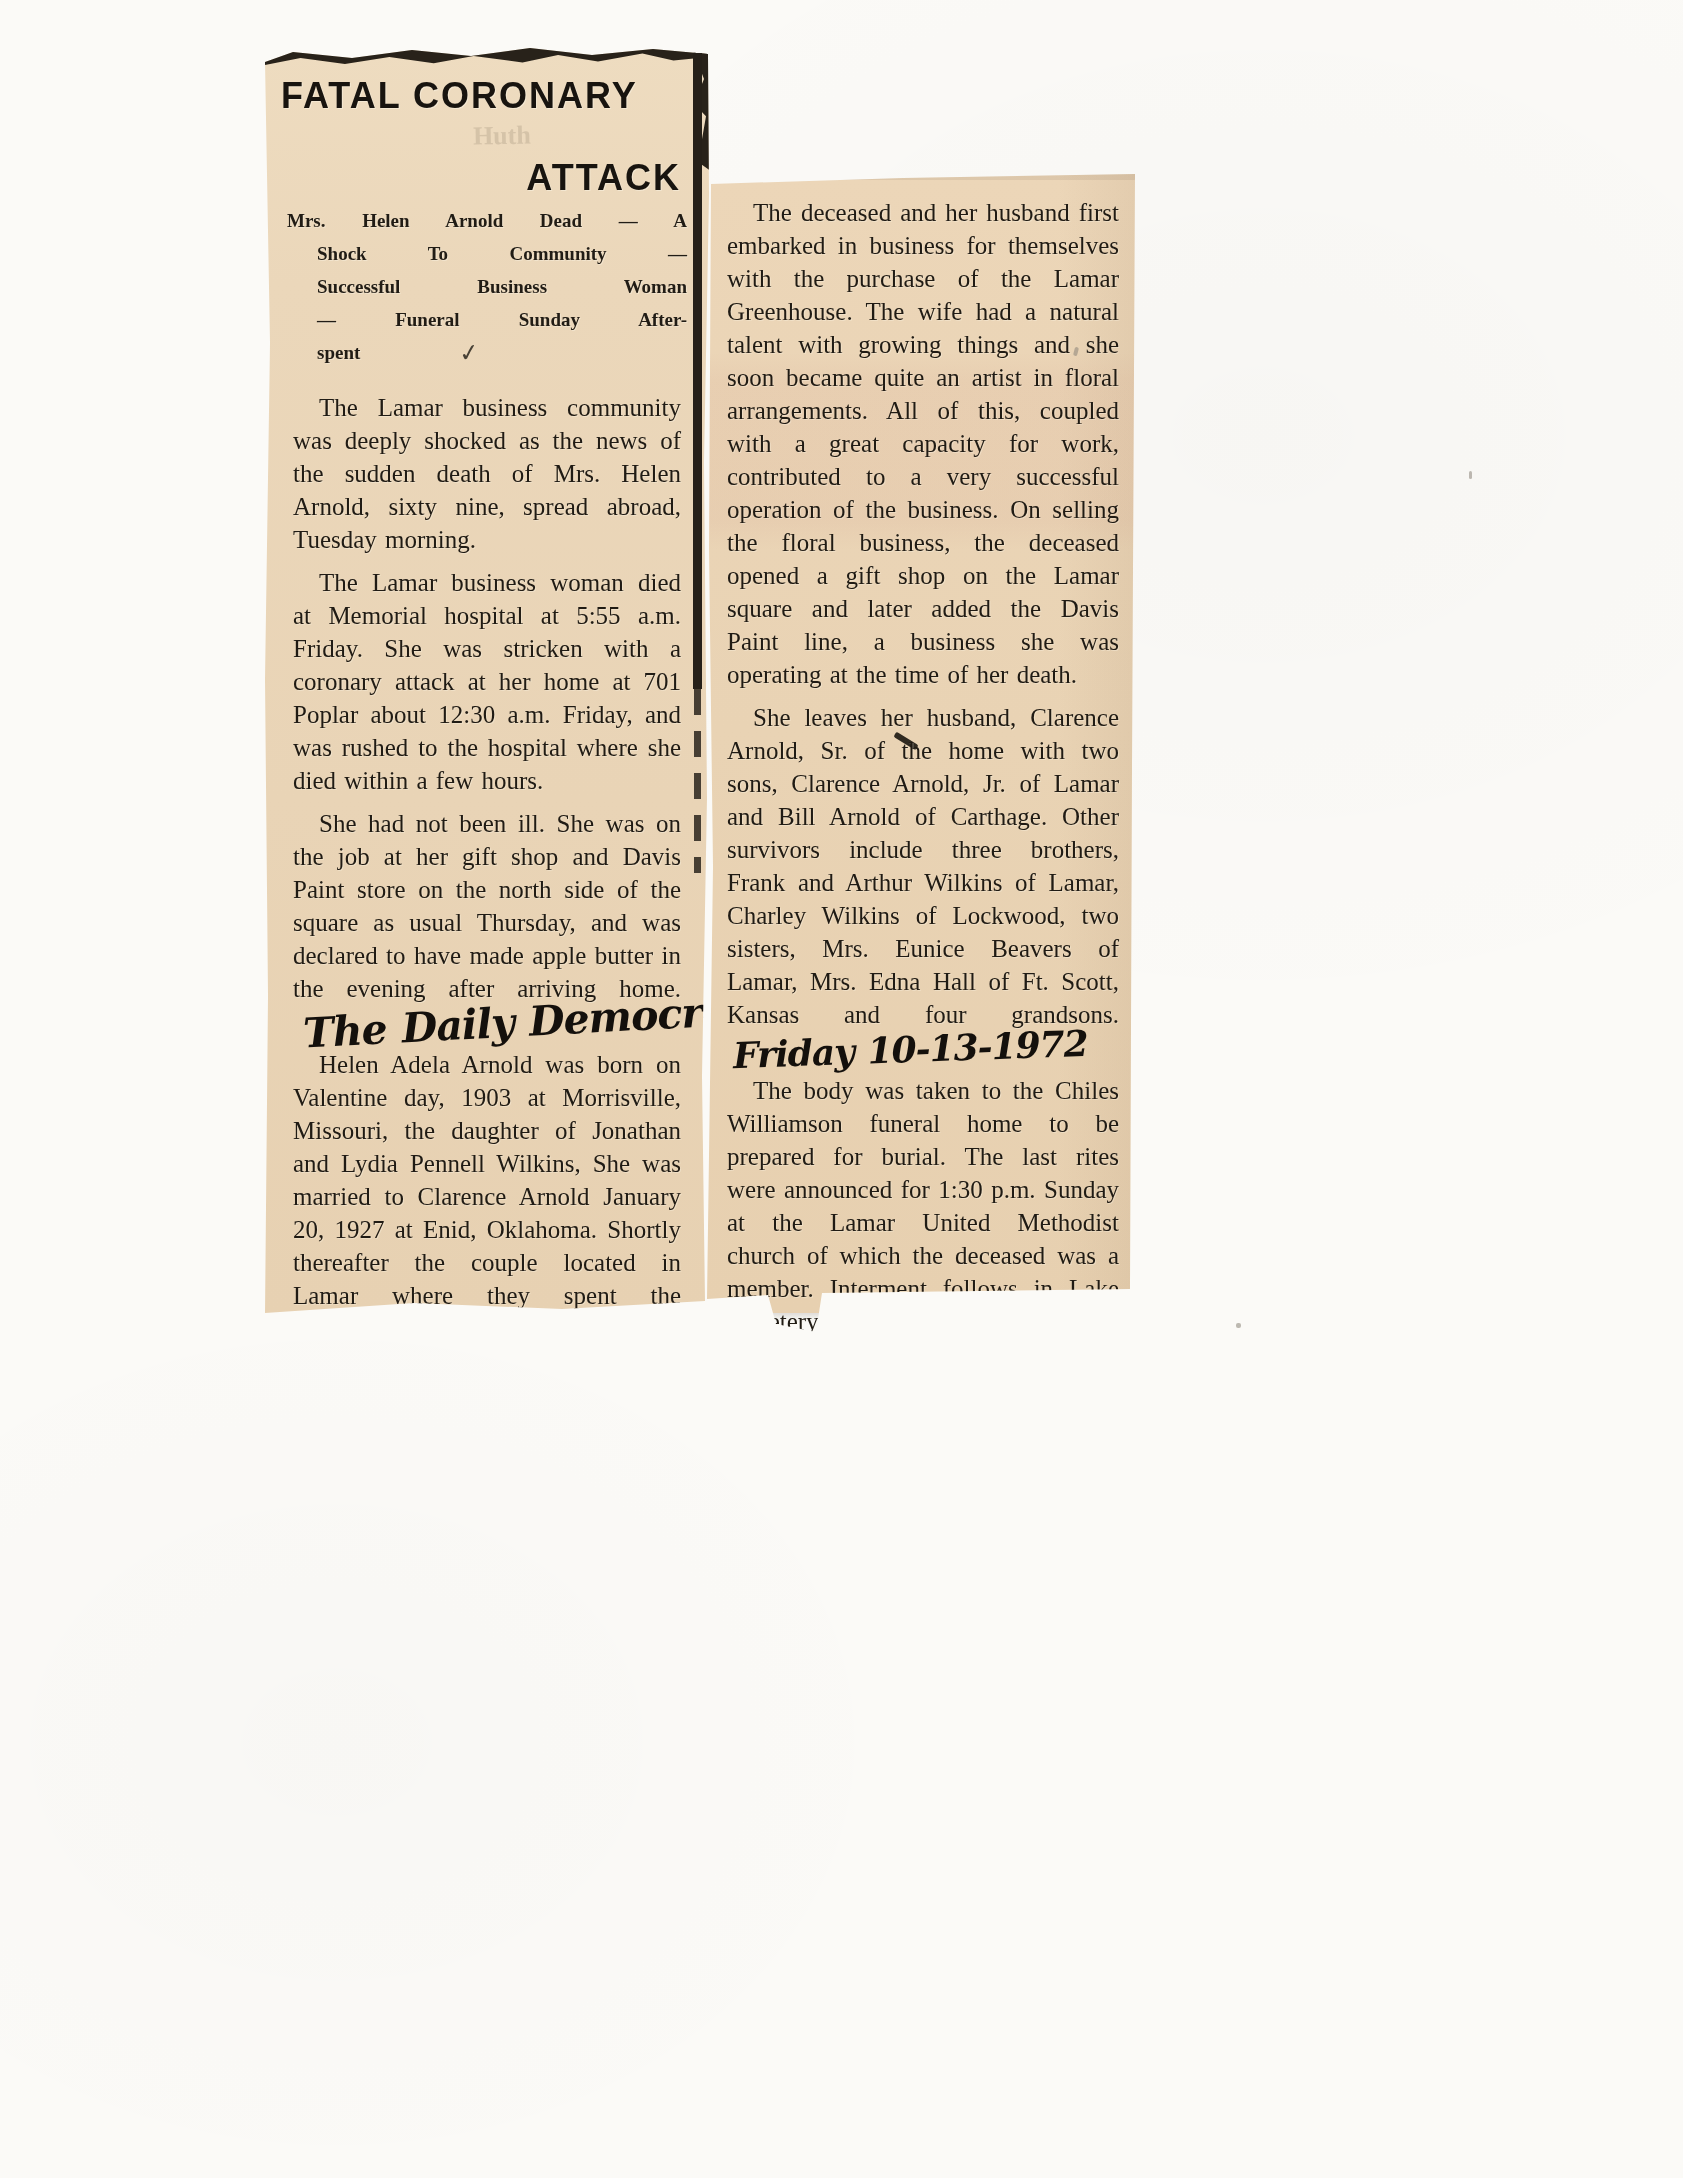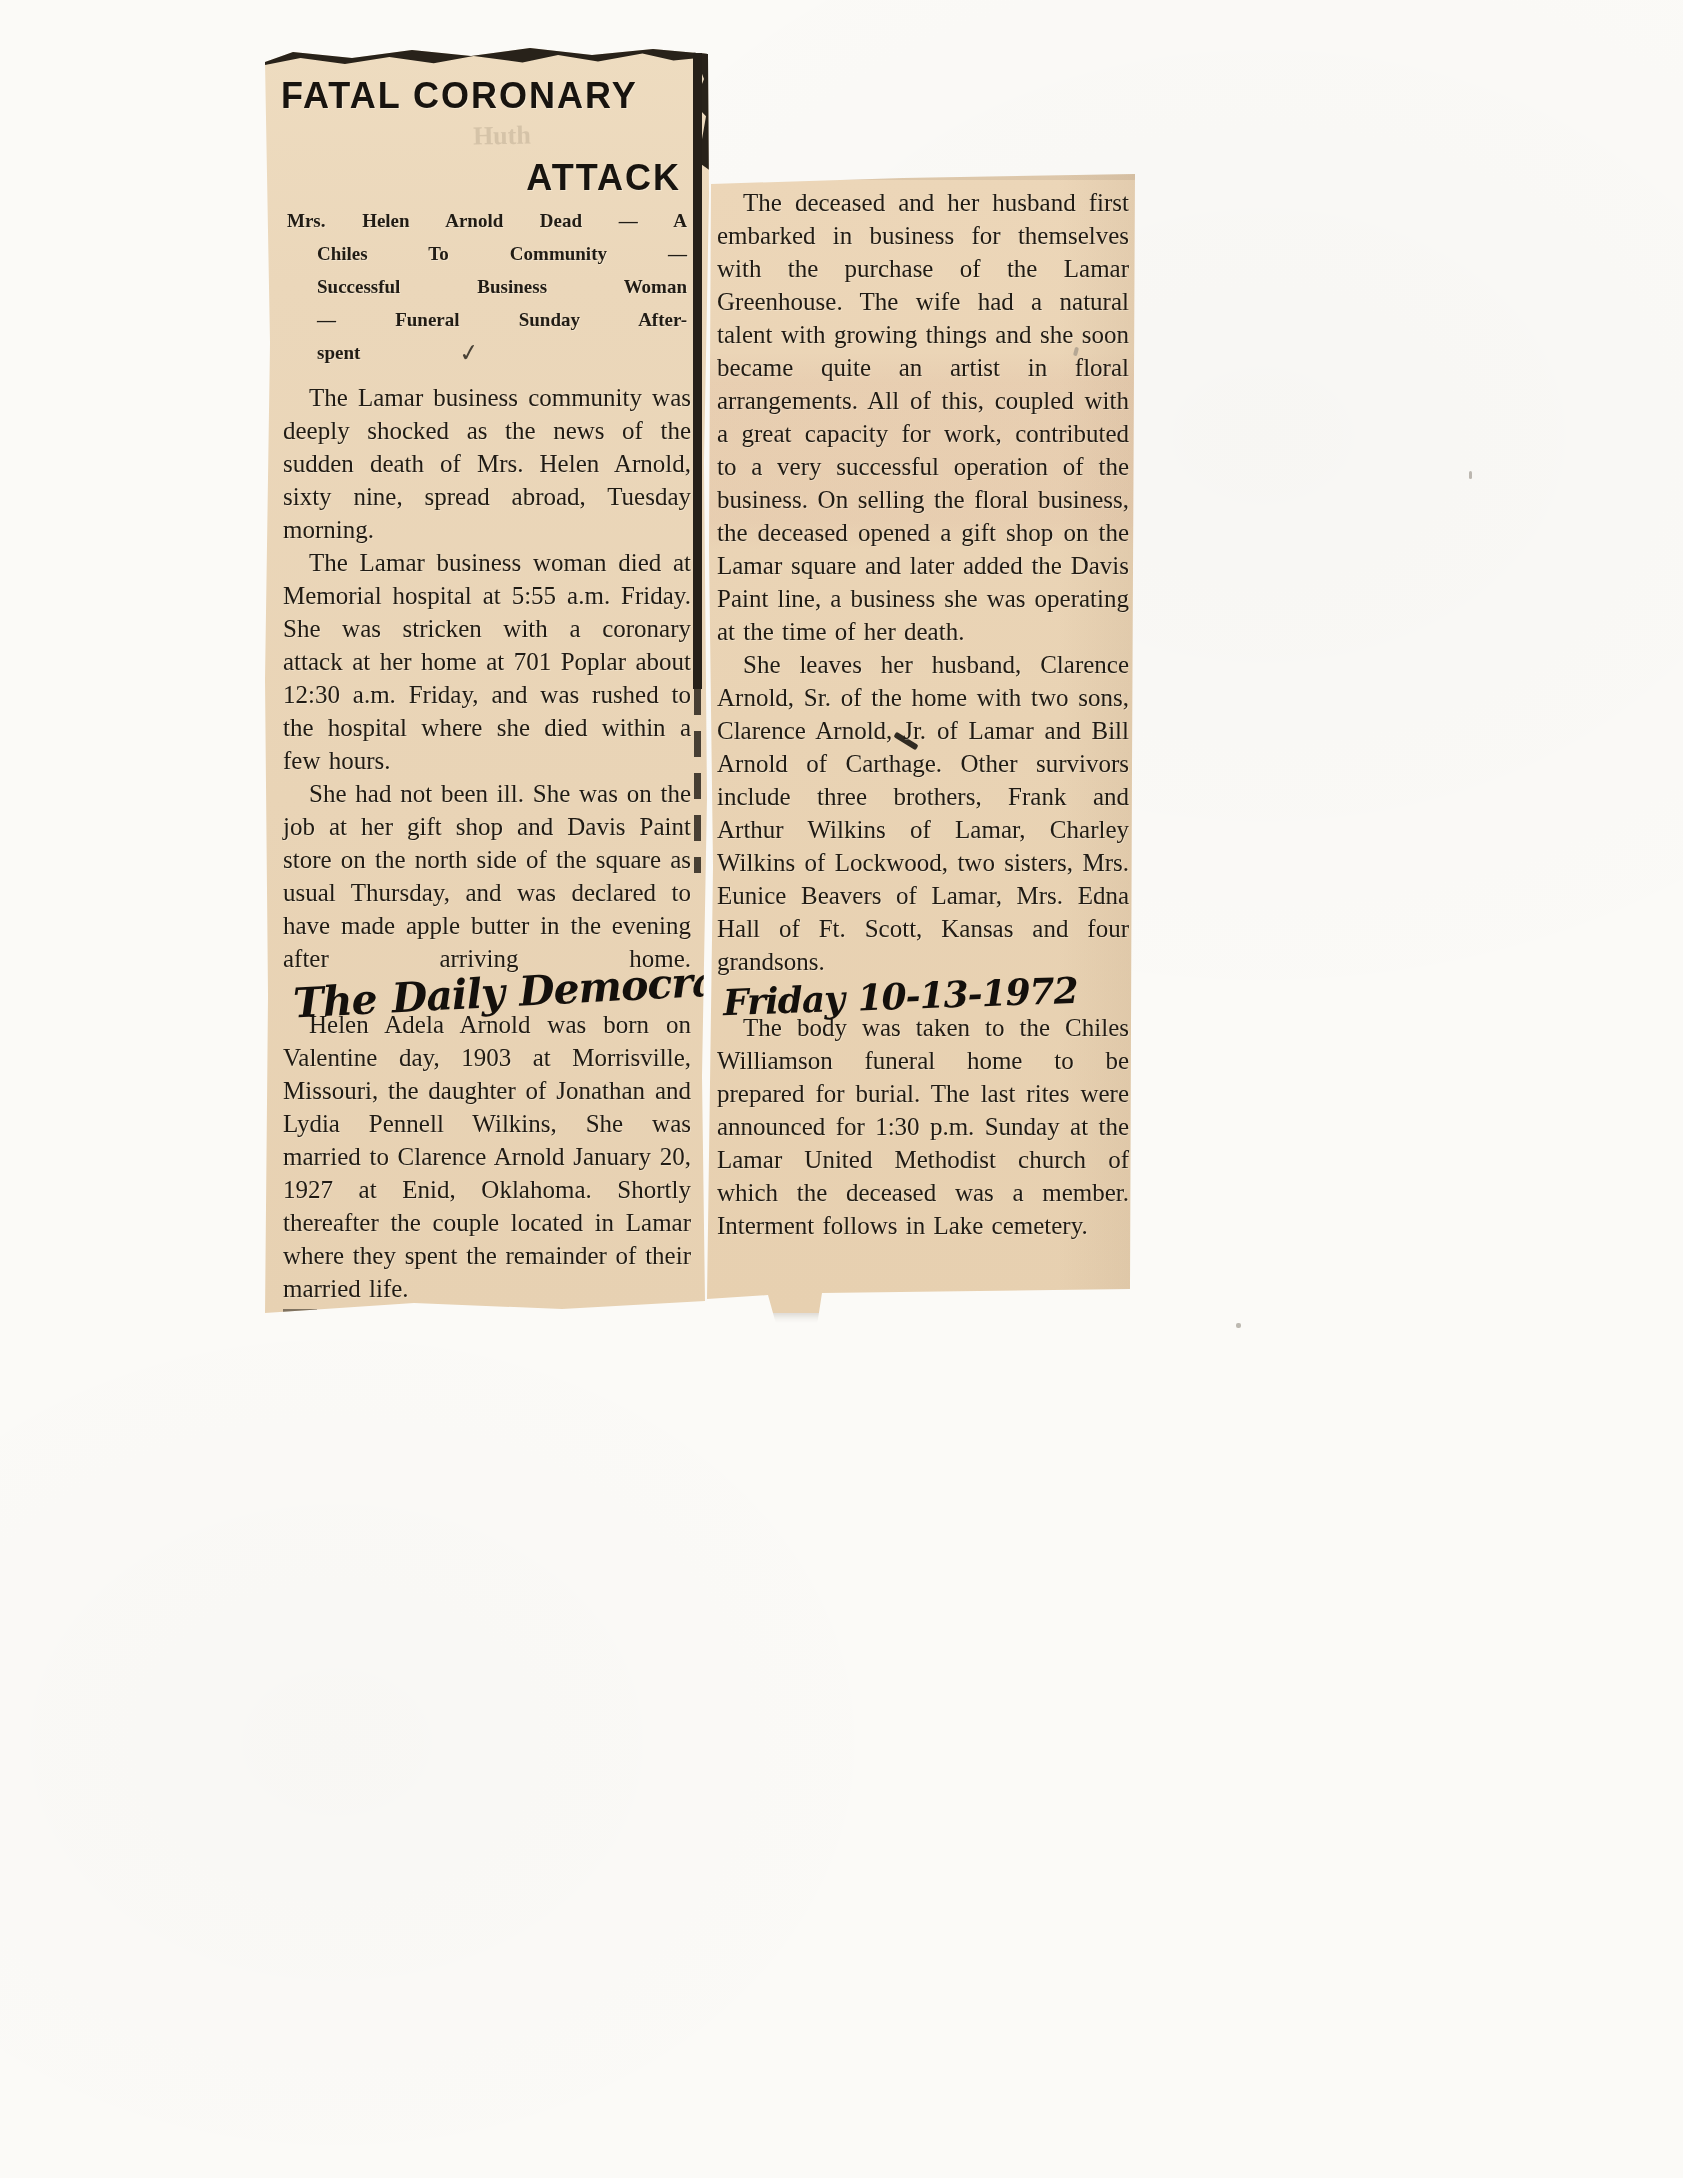--- a/index.html
+++ b/index.html
@@ -53,21 +53,21 @@
   .sub-line.last{text-align-last:left;}
   .checkmark{
     position:absolute;left:194px;top:293px;font-size:24px;color:#2c271f;
     font-family:"DejaVu Sans", sans-serif;transform:rotate(-8deg);opacity:.85;
   }
   .bodytext{
     position:absolute;color:#201b14;text-align:justify;
     text-shadow:1px 1px 0 rgba(255,252,240,.3);
     word-spacing:2px;
   }
-  .bodytext p{margin:0;text-indent:26px;}
+  .bodytext p{margin:10px;text-indent:26px;}
   .col1{left:18px;top:335px;width:408px;font-size:25px;line-height:33px;}
   .col2{left:12px;top:12px;width:412px;font-size:25px;line-height:33px;}
   .cutline{
     position:relative;height:14px;margin-top:4px;overflow:hidden;opacity:.55;
     background:
       linear-gradient(90deg,#2a241c 0 34px,transparent 34px 48px,#2a241c 48px 69px,transparent 69px 119px,#2a241c 119px 137px,transparent 137px 208px,#2a241c 208px 222px,transparent 222px 100%);
     background-size:100% 7px;background-repeat:no-repeat;background-position:0 0;
   }
 
   
@@ -114,21 +114,21 @@
 
   <div class="ghost-word">Huth</div>
 
   <div class="headline">
     <div class="hl1">FATAL CORONARY</div>
     <div class="hl2">ATTACK</div>
   </div>
 
   <div class="subhead">
     <div class="sub-line">Mrs. Helen Arnold Dead — A</div>
-    <div class="sub-line indent">Chiles To Community —</div>
+    <div class="sub-line indent">Shock To Community —</div>
     <div class="sub-line indent">Successful Business Woman</div>
     <div class="sub-line indent">— Funeral Sunday After-</div>
     <div class="sub-line indent last">spent</div>
   </div>
 
   <div class="checkmark">✓</div>
 
   <div class="bodytext col1">
     <p>The Lamar business community was deeply shocked as the news of the sudden death of Mrs. Helen Arnold, sixty nine, spread abroad, Tuesday morning.</p>
     <p>The Lamar business woman died at Memorial hospital at 5:55 a.m. Friday. She was stricken with a coronary attack at her home at 701 Poplar about 12:30 a.m. Friday, and was rushed to the hospital where she died within a few hours.</p>

